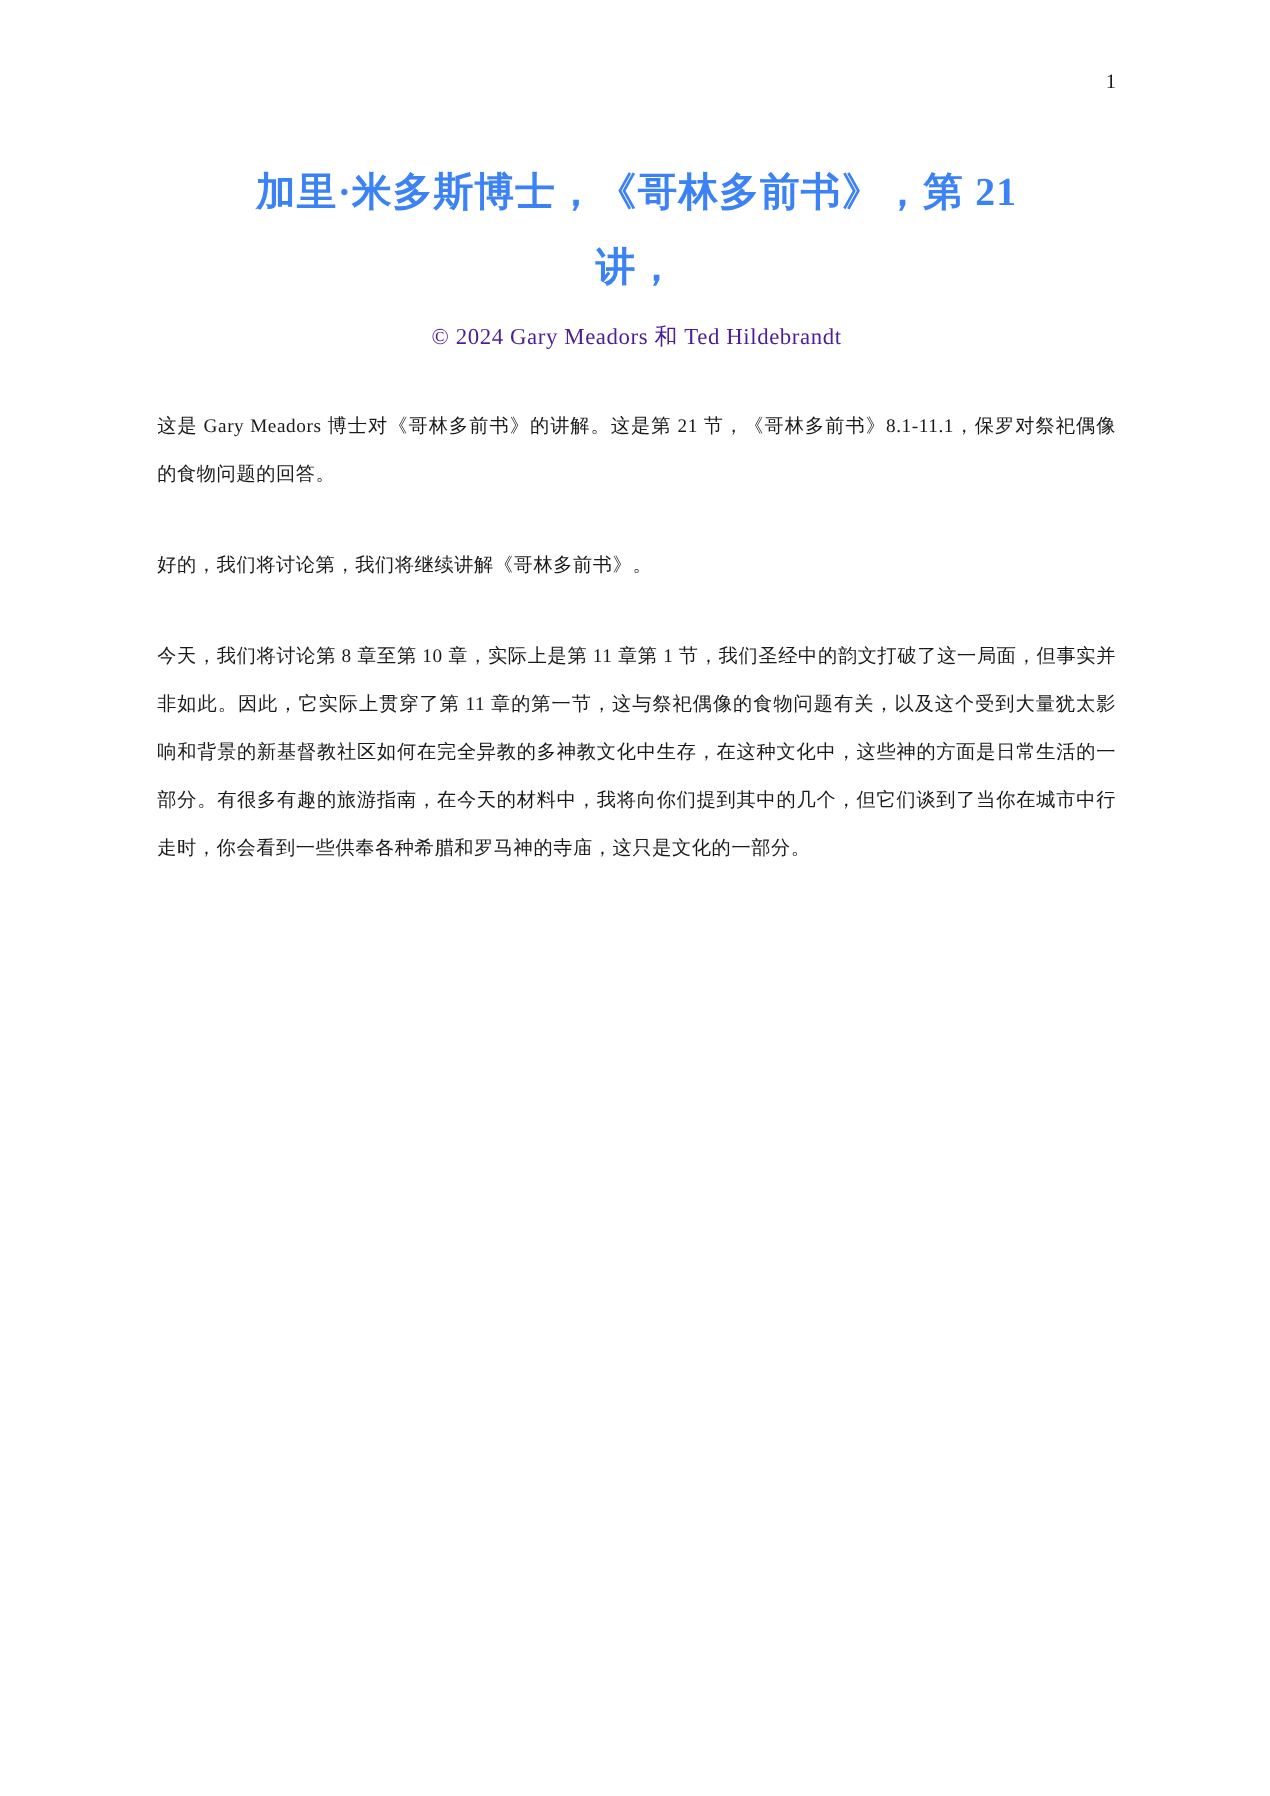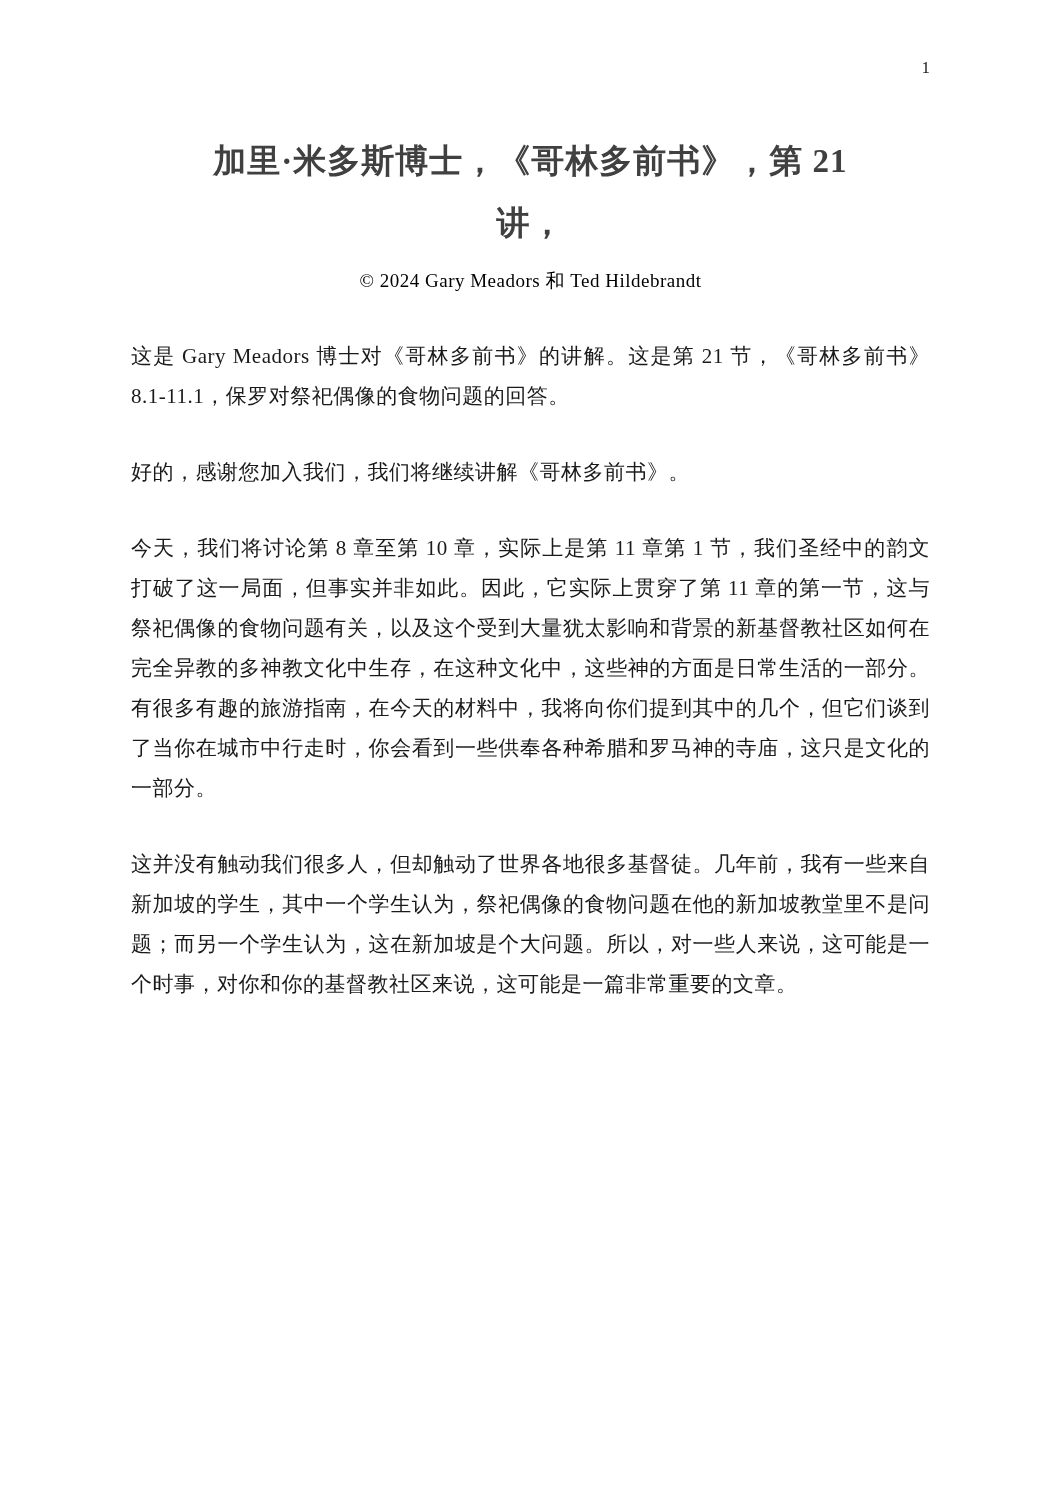--- a/index.html
+++ b/index.html
@@ -27,38 +27,38 @@
     right: 128px;
     font-size: 17px;
     color: #1a1a1a;
   }
   .doc-title {
     margin-top: 72px;
     text-align: center;
     font-weight: bold;
     font-size: 33px;
     line-height: 62px;
-    color: #404040;
+    color: #3b82f6;
     letter-spacing: 1px;
   }
   .doc-title .title-line {
     display: block;
   }
   .copyright-line {
     text-align: center;
     font-size: 19px;
     margin-top: 14px;
-    color: #000000;
+    color: #4c1d95;
     letter-spacing: 0.5px;
   }
   .body-text {
     margin-top: 42px;
   }
   .body-text p {
-    font-size: 21px;
+    font-size: 16px;
     line-height: 40px;
     text-align: justify;
     margin-bottom: 36px;
     color: #1a1a1a;
     letter-spacing: 0.5px;
   }
 </style>
 </head>
 <body>
 
@@ -68,18 +68,17 @@
 
   <h1 class="doc-title">
     <span class="title-line">加里·米多斯博士，《哥林多前书》，第 21</span>
     <span class="title-line">讲，</span>
   </h1>
 
   <div class="copyright-line">© 2024 Gary Meadors 和 Ted Hildebrandt</div>
 
   <div class="body-text">
     <p>这是 Gary Meadors 博士对《哥林多前书》的讲解。这是第 21 节，《哥林多前书》8.1-11.1，保罗对祭祀偶像的食物问题的回答。</p>
-    <p>好的，感谢您加入我们，我们将继续讲解《哥林多前书》。</p>
+    <p>好的，我们将讨论第，我们将继续讲解《哥林多前书》。</p>
     <p>今天，我们将讨论第 8 章至第 10 章，实际上是第 11 章第 1 节，我们圣经中的韵文打破了这一局面，但事实并非如此。因此，它实际上贯穿了第 11 章的第一节，这与祭祀偶像的食物问题有关，以及这个受到大量犹太影响和背景的新基督教社区如何在完全异教的多神教文化中生存，在这种文化中，这些神的方面是日常生活的一部分。有很多有趣的旅游指南，在今天的材料中，我将向你们提到其中的几个，但它们谈到了当你在城市中行走时，你会看到一些供奉各种希腊和罗马神的寺庙，这只是文化的一部分。</p>
-    <p>这并没有触动我们很多人，但却触动了世界各地很多基督徒。几年前，我有一些来自新加坡的学生，其中一个学生认为，祭祀偶像的食物问题在他的新加坡教堂里不是问题；而另一个学生认为，这在新加坡是个大问题。所以，对一些人来说，这可能是一个时事，对你和你的基督教社区来说，这可能是一篇非常重要的文章。</p>
   </div>
 
 </div>
 
 </body></html>

